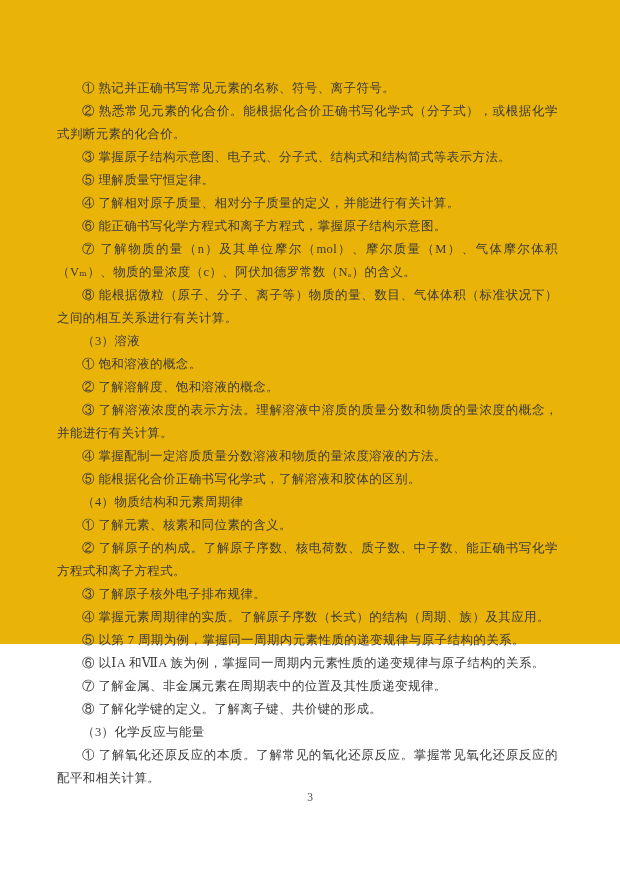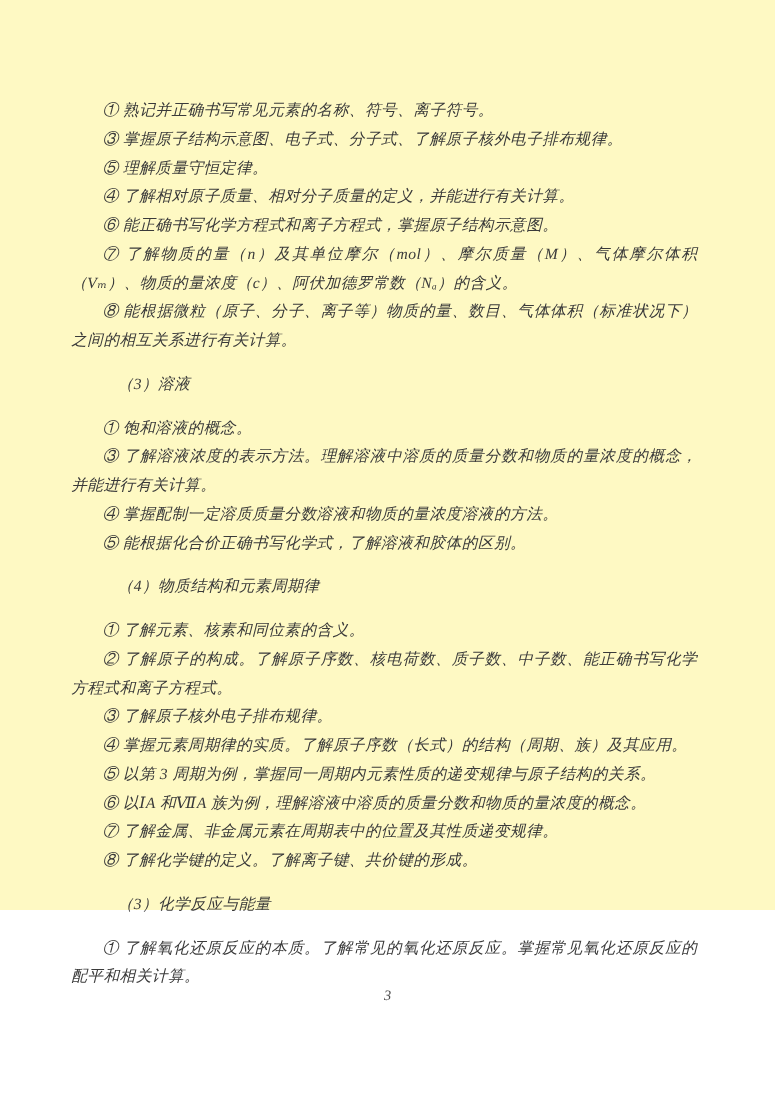--- a/index.html
+++ b/index.html
@@ -12,41 +12,40 @@
     height: 876px;
     position: relative;
     font-family: "Liberation Serif", "DejaVu Serif", serif;
     color: #3a3a3a;
     overflow: hidden;
   }
   .page {
     position: absolute;
     top: 0; left: 0;
     width: 620px;
-    height: 728px;
-    background: #fef9c3;
-    font-style: italic;
+    height: 644px;
+    background: #eab308;
   }
   .doc-body {
     position: absolute;
     top: 77px;
     left: 57px;
     width: 501px;
     font-size: 12.5px;
     line-height: 23px;
     text-align: justify;
     letter-spacing: 0.4px;
   }
   .para {
     margin: 0;
     padding: 0;
     text-indent: 2em;
   }
   .section-heading {
-    margin: 12px;
+    margin: 0;
     padding: 0;
     text-indent: 2em;
     font-weight: normal;
     font-size: 12.5px;
     line-height: 23px;
   }
   .footer {
     position: absolute;
     top: 787px;
     left: 0;
@@ -57,38 +56,40 @@
     color: #4a4a4a;
   }
 </style>
 </head>
 <body>
 
 <div class="page">
 
   <div class="doc-body">
     <p class="para">① 熟记并正确书写常见元素的名称、符号、离子符号。</p>
-    <p class="para">③ 掌握原子结构示意图、电子式、分子式、了解原子核外电子排布规律。</p>
+    <p class="para">② 熟悉常见元素的化合价。能根据化合价正确书写化学式（分子式），或根据化学式判断元素的化合价。</p>
+    <p class="para">③ 掌握原子结构示意图、电子式、分子式、结构式和结构简式等表示方法。</p>
     <p class="para">⑤ 理解质量守恒定律。</p>
     <p class="para">④ 了解相对原子质量、相对分子质量的定义，并能进行有关计算。</p>
     <p class="para">⑥ 能正确书写化学方程式和离子方程式，掌握原子结构示意图。</p>
     <p class="para">⑦ 了解物质的量（n）及其单位摩尔（mol）、摩尔质量（M）、气体摩尔体积（Vₘ）、物质的量浓度（c）、阿伏加德罗常数（Nₐ）的含义。</p>
     <p class="para">⑧ 能根据微粒（原子、分子、离子等）物质的量、数目、气体体积（标准状况下）之间的相互关系进行有关计算。</p>
     <p class="section-heading">（3）溶液</p>
     <p class="para">① 饱和溶液的概念。</p>
+    <p class="para">② 了解溶解度、饱和溶液的概念。</p>
     <p class="para">③ 了解溶液浓度的表示方法。理解溶液中溶质的质量分数和物质的量浓度的概念，并能进行有关计算。</p>
     <p class="para">④ 掌握配制一定溶质质量分数溶液和物质的量浓度溶液的方法。</p>
     <p class="para">⑤ 能根据化合价正确书写化学式，了解溶液和胶体的区别。</p>
     <p class="section-heading">（4）物质结构和元素周期律</p>
     <p class="para">① 了解元素、核素和同位素的含义。</p>
     <p class="para">② 了解原子的构成。了解原子序数、核电荷数、质子数、中子数、能正确书写化学方程式和离子方程式。</p>
     <p class="para">③ 了解原子核外电子排布规律。</p>
     <p class="para">④ 掌握元素周期律的实质。了解原子序数（长式）的结构（周期、族）及其应用。</p>
-    <p class="para">⑤ 以第 3 周期为例，掌握同一周期内元素性质的递变规律与原子结构的关系。</p>
-    <p class="para">⑥ 以ⅠA 和ⅦA 族为例，理解溶液中溶质的质量分数和物质的量浓度的概念。</p>
+    <p class="para">⑤ 以第 7 周期为例，掌握同一周期内元素性质的递变规律与原子结构的关系。</p>
+    <p class="para">⑥ 以ⅠA 和ⅦA 族为例，掌握同一周期内元素性质的递变规律与原子结构的关系。</p>
     <p class="para">⑦ 了解金属、非金属元素在周期表中的位置及其性质递变规律。</p>
     <p class="para">⑧ 了解化学键的定义。了解离子键、共价键的形成。</p>
     <p class="section-heading">（3）化学反应与能量</p>
     <p class="para">① 了解氧化还原反应的本质。了解常见的氧化还原反应。掌握常见氧化还原反应的配平和相关计算。</p>
   </div>
 
   <div class="footer">
     <span>3</span>
   </div>
 

